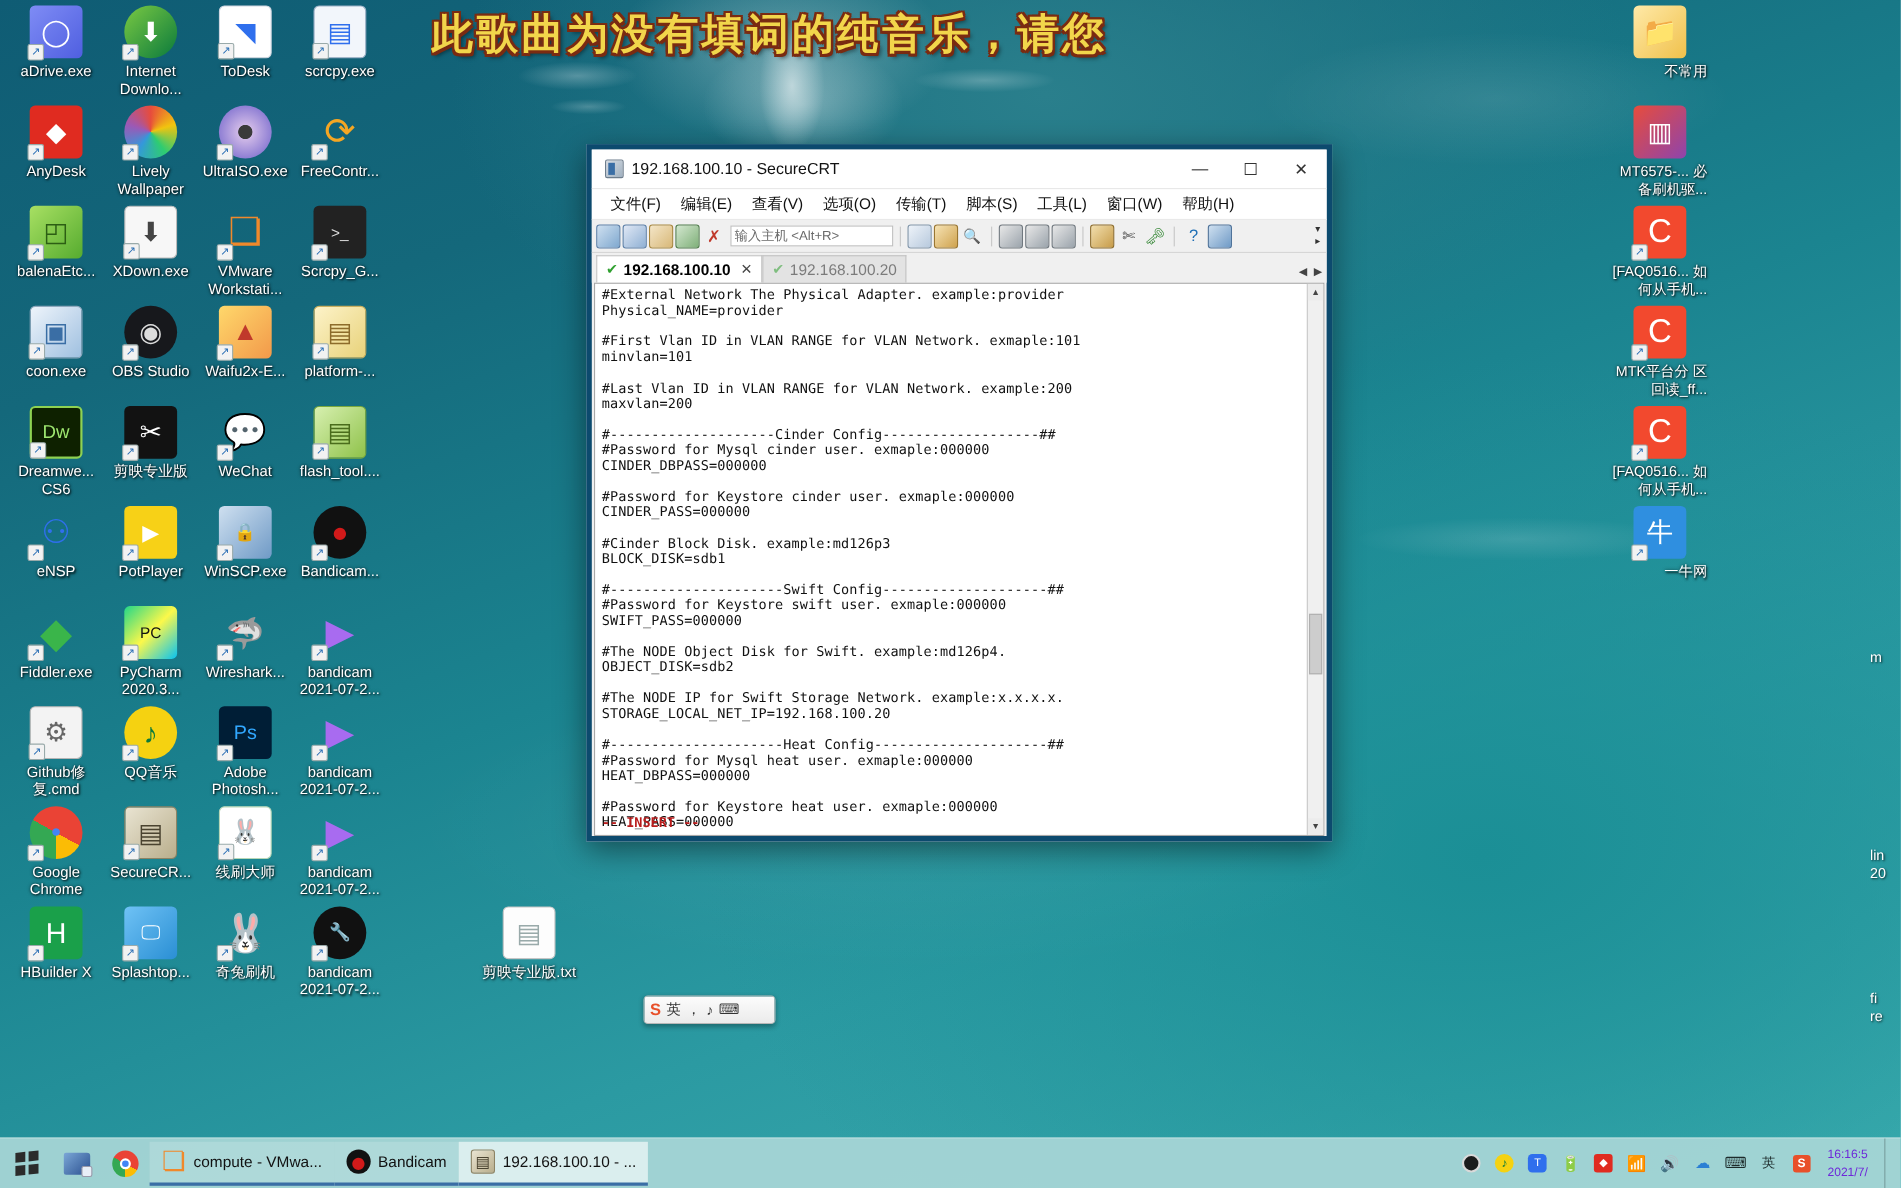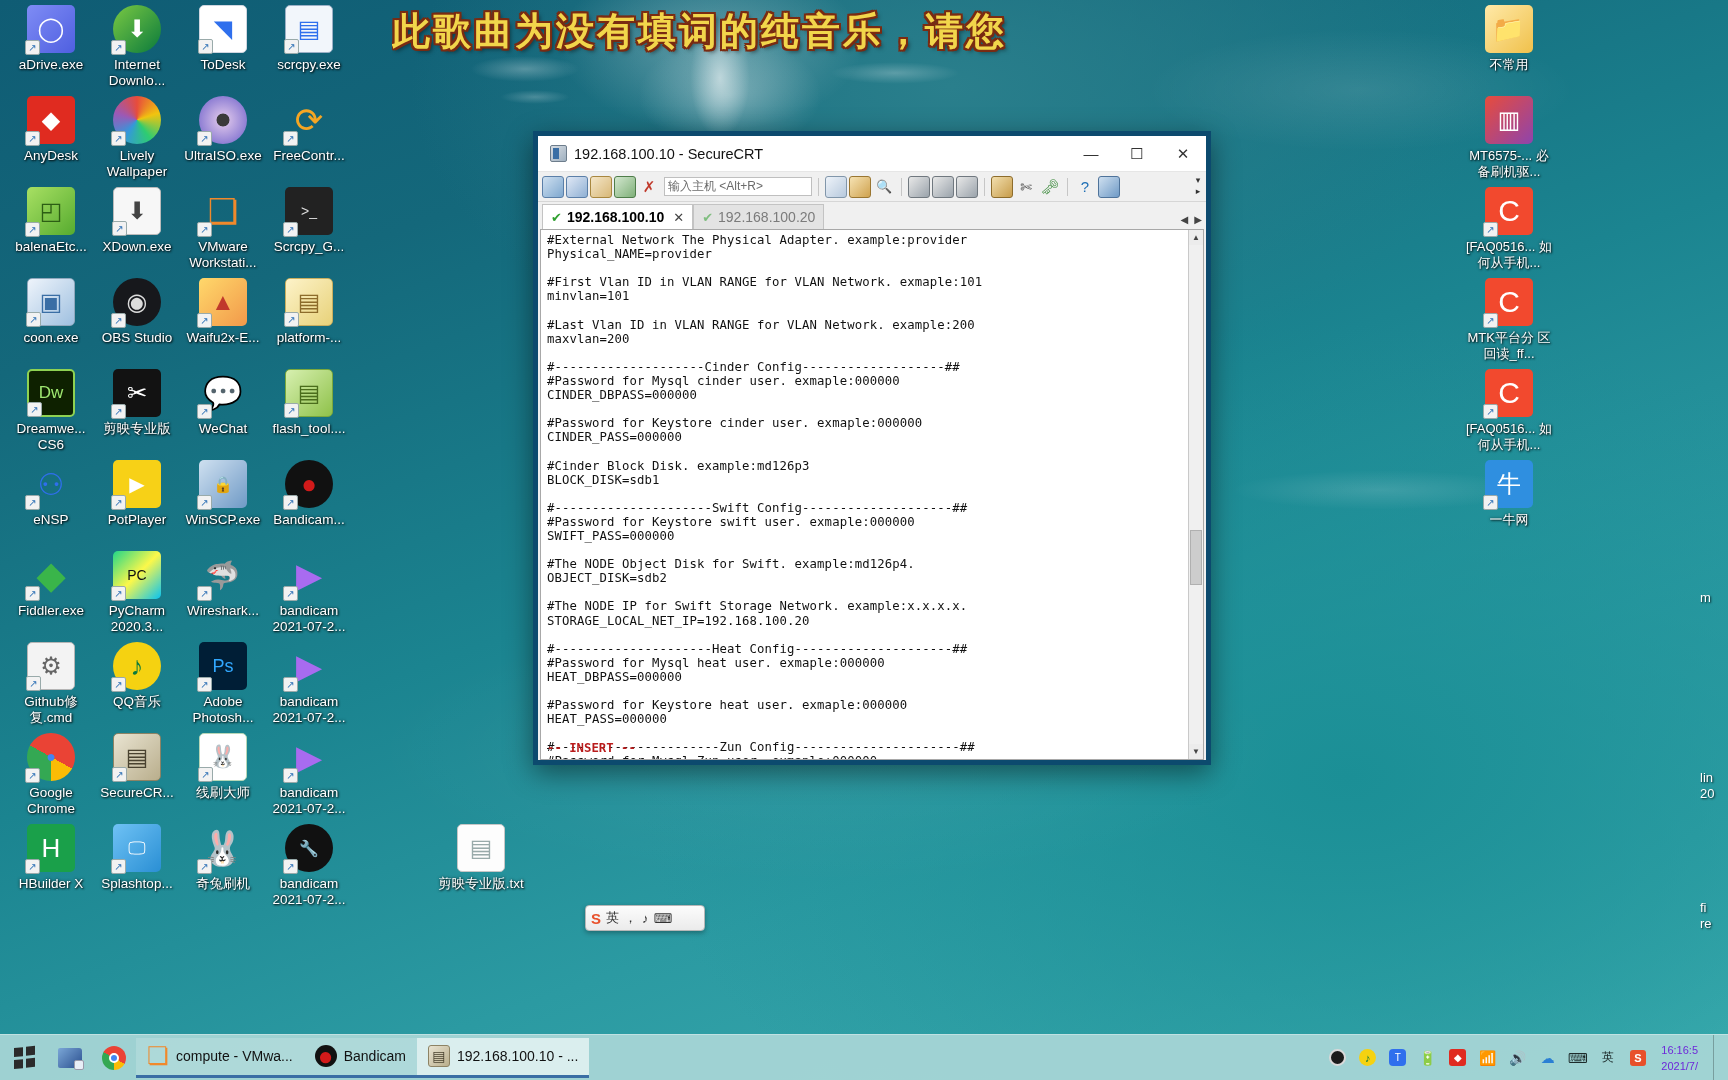--- a/index.html
+++ b/index.html
@@ -40,21 +40,21 @@
   .icon-cell .glyph .shortcut {
     position:absolute; left:-2px; bottom:-2px; width:15px; height:15px;
     background:#f2f2f2; border:1px solid #9aa; border-radius:2px;
     font-size:10px; line-height:13px; color:#2b6fb5; text-align:center;
   }
   .icon-cell .lbl {
     font-size:13.5px; line-height:15.5px; color:#fff;
     text-shadow:1px 1px 2px rgba(0,0,0,.85), 0 0 3px rgba(0,0,0,.7);
     word-break:break-word;
   }
-  .icon-cell.right .lbl { font-size:13px; }
+  .icon-cell.right .lbl { font-size:13px;text-align:right; }
 
   
   #crt-window {
     position:absolute; left:533px; top:131px; width:678px; height:634px;
     background:#f0f0f0; border:5px solid #0c4a6e;
     box-shadow:0 8px 26px rgba(0,0,0,.45);
     display:flex; flex-direction:column;
   }
   #crt-titlebar { height:36px; background:#fff; display:flex; align-items:center;
                   border-bottom:1px solid #e6e6e6; flex:0 0 auto; }
@@ -381,20 +381,31 @@
   <div id="crt-titlebar">
     <div class="ticon"></div>
     <span id="crt-title">192.168.100.10 - SecureCRT</span>
     <div class="winbtns">
       <div class="winbtn">—</div>
       <div class="winbtn">☐</div>
       <div class="winbtn close">✕</div>
     </div>
   </div>
 
+  <div id="crt-menubar">
+      <div class="mi">文件(F)</div>
+      <div class="mi">编辑(E)</div>
+      <div class="mi">查看(V)</div>
+      <div class="mi">选项(O)</div>
+      <div class="mi">传输(T)</div>
+      <div class="mi">脚本(S)</div>
+      <div class="mi">工具(L)</div>
+      <div class="mi">窗口(W)</div>
+      <div class="mi">帮助(H)</div>
+    </div>
 
   <div id="crt-toolbar">
     <div class="tb" style="background:linear-gradient(135deg,#cfe0f0,#7fa8cf);border:1px solid #5b7fa8;"></div>
     <div class="tb" style="background:linear-gradient(135deg,#e0e8f5,#8fb0d4);border:1px solid #5b7fa8;"></div>
     <div class="tb" style="background:linear-gradient(135deg,#f4e6c8,#d8b878);border:1px solid #a8873f;"></div>
     <div class="tb" style="background:linear-gradient(135deg,#d3e7cf,#7fb079);border:1px solid #4f7d4a;"></div>
     <div class="tb" style="color:#c0392b;font-weight:bold;font-size:15px;">✗</div>
     <div id="hostbox">
       <span>输入主机 &lt;Alt+R&gt;</span>
     </div>

